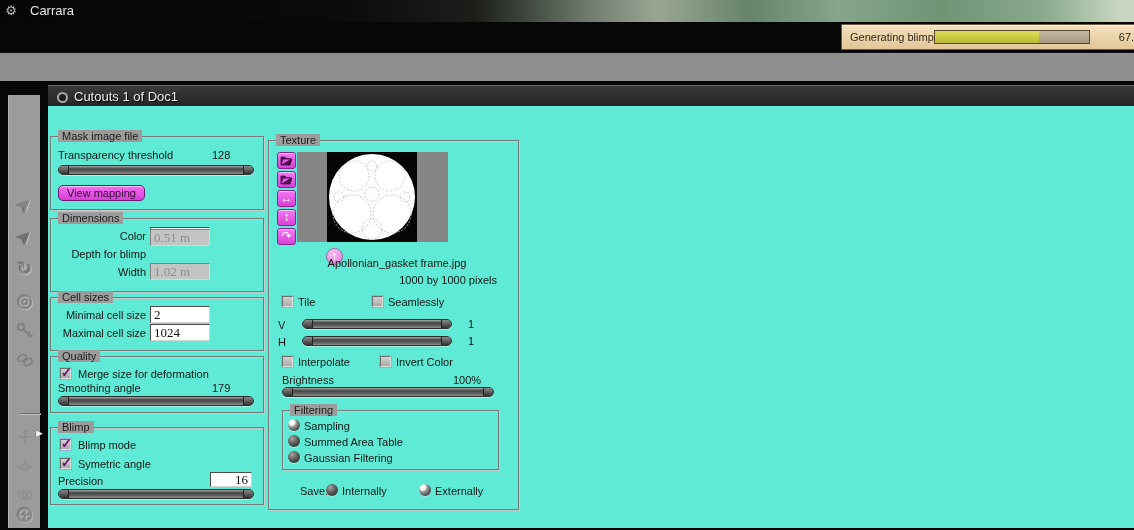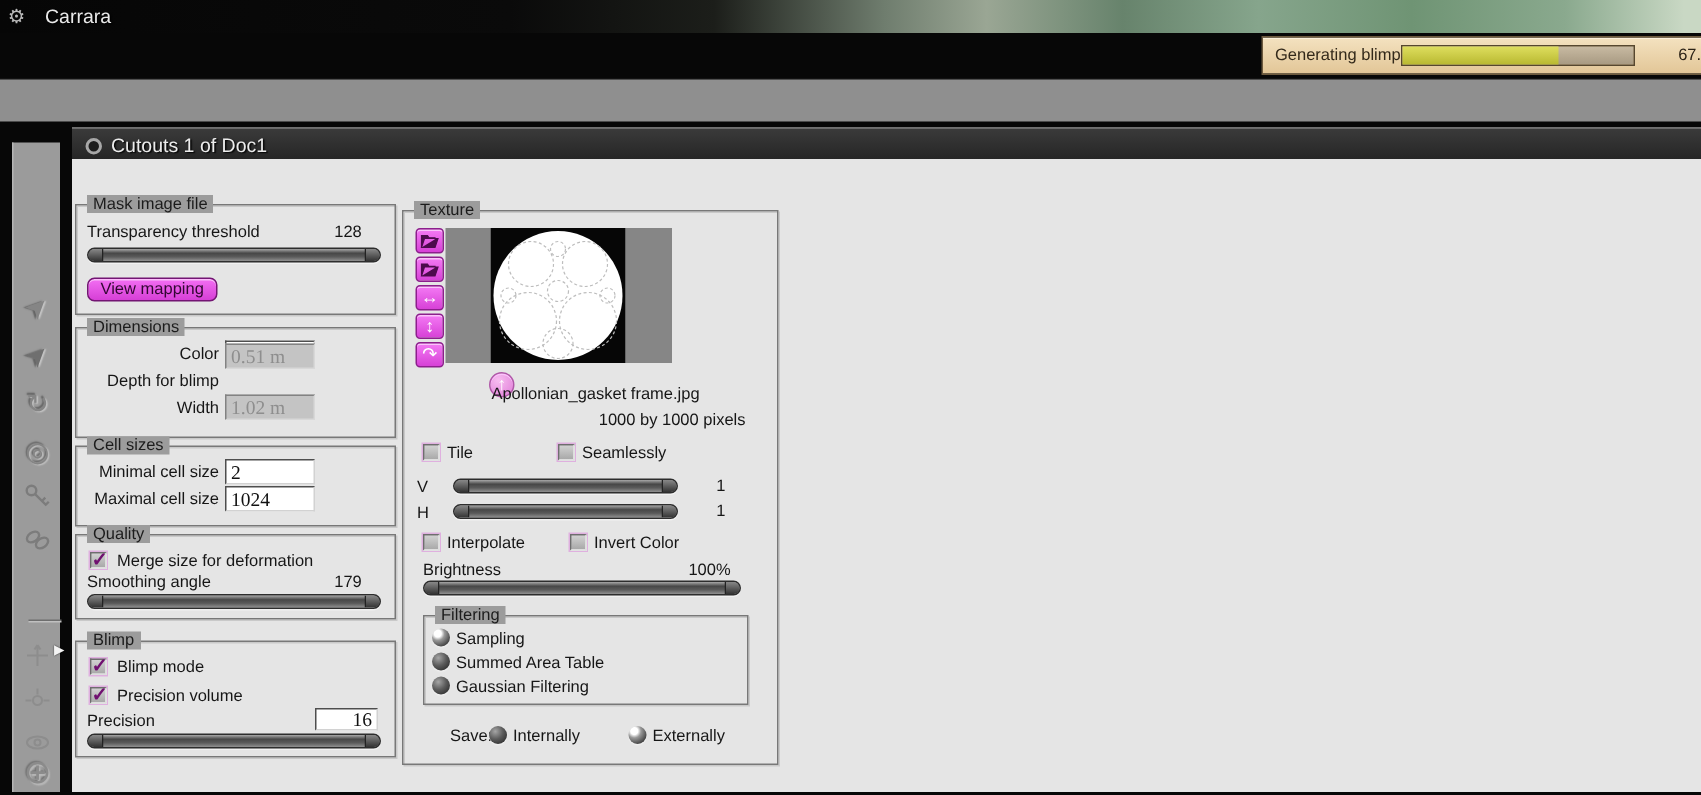--- a/index.html
+++ b/index.html
@@ -35,29 +35,29 @@
   
   #toolbar{left:8px;top:95px;width:32px;height:433px;background:#9b9b9b;border-left:1px solid #b5b5b5;box-sizing:border-box;}
   .tool{position:absolute;left:0;width:32px;height:26px;text-align:center;color:#858585;font-size:18px;line-height:24px;
         text-shadow:1px 1px 1px #c6c6c6,-1px -1px 1px #636363;cursor:pointer;}
   .tool svg{display:block;margin:2px auto 0;}
   #toolbar-divider{left:10px;top:318px;width:22px;height:1px;background:#6e6e6e;box-shadow:0 1px 0 #c0c0c0;position:absolute;}
   .tool-faint{opacity:.55;}
   #pan-arrow{left:36px;top:428px;color:#f4f4f4;font-size:9px;text-shadow:0 0 1px #000;}
 
   
-  #main-panel{left:48px;top:85px;width:1086px;height:443px;background:#e5e5e5;}
+  #main-panel{left:48px;top:85px;width:1086px;height:443px;background:#5eead4;}
   #panel-header{left:0;top:0;width:1086px;height:21px;background:linear-gradient(#3a3a3a,#262626);border-top:1px solid #6a6a6a;box-sizing:border-box;}
   #panel-bullet{left:9px;top:6px;width:7px;height:7px;border-radius:50%;border:2px solid #a8a8a8;background:#1d1d1d;}
   #panel-title{left:26px;top:3px;color:#ececec;font-size:13px;text-shadow:1px 1px 1px #000;}
 
   .groupbox{position:absolute;border:1px solid #787878;box-shadow:inset 1px 1px 0 #c9c9c9, 1px 1px 0 #c9c9c9;}
   .legend{position:absolute;background:#9c9c9c;padding:0 4px;font-size:11px;color:#1c1c1c;}
   .lbl{position:absolute;font-size:11px;color:#161616;}
-  .val{position:absolute;font-size:11px;color:#161616;text-align:center;}
+  .val{position:absolute;font-size:11px;color:#161616;text-align:left;}
 
   
   .slider{position:absolute;height:8px;border:1px solid #2d2d2d;border-radius:5px;
     background:linear-gradient(#a8a8a8,#474747 35%,#5a5a5a 65%,#909090);box-shadow:0 1px 0 rgba(255,255,255,.45);}
   .slider::before,.slider::after{content:"";position:absolute;top:0;width:9px;height:8px;background:linear-gradient(#888,#333);}
   .slider::before{left:0;border-radius:5px 0 0 5px;border-right:1px solid #222;}
   .slider::after{right:0;border-radius:0 5px 5px 0;border-left:1px solid #222;}
   .thumb{position:absolute;top:-2px;width:0;height:0;border-left:6px solid transparent;border-right:6px solid transparent;
     border-bottom:10px solid #d express;border-bottom-color:#d65ed6;filter:drop-shadow(0 0 1px #4b104b);z-index:2;}
 
@@ -199,21 +199,21 @@
     <div class="val" style="left:164px;top:297px;width:40px">179</div>
     <div class="slider" style="left:10px;top:311px;width:194px">
       <div class="thumb" style="left:88%"></div>
     </div>
 
     <div class="groupbox" style="left:2px;top:342px;width:212px;height:76px"></div>
     <div class="legend" style="left:10px;top:336px">Blimp</div>
     <div class="cb checked" style="left:12px;top:354px"></div>
     <div class="lbl" style="left:30px;top:354px">Blimp mode</div>
     <div class="cb checked" style="left:12px;top:373px"></div>
-    <div class="lbl" style="left:30px;top:373px">Precision volume</div>
+    <div class="lbl" style="left:30px;top:373px">Symetric angle</div>
     <div class="lbl" style="left:10px;top:390px">Precision</div>
     <input class="field" style="left: 162px; top: 387px; width: 42px; height: 15px; text-align: right;" value="16">
     <div class="slider" style="left:10px;top:404px;width:194px">
       <div class="thumb" style="left:88%"></div>
     </div>
 
     <div class="groupbox" style="left:220px;top:55px;width:249px;height:368px"></div>
     <div class="legend" style="left:228px;top:49px">Texture</div>
 
     <div class="texbtn" style="left:229px;top:67px">

